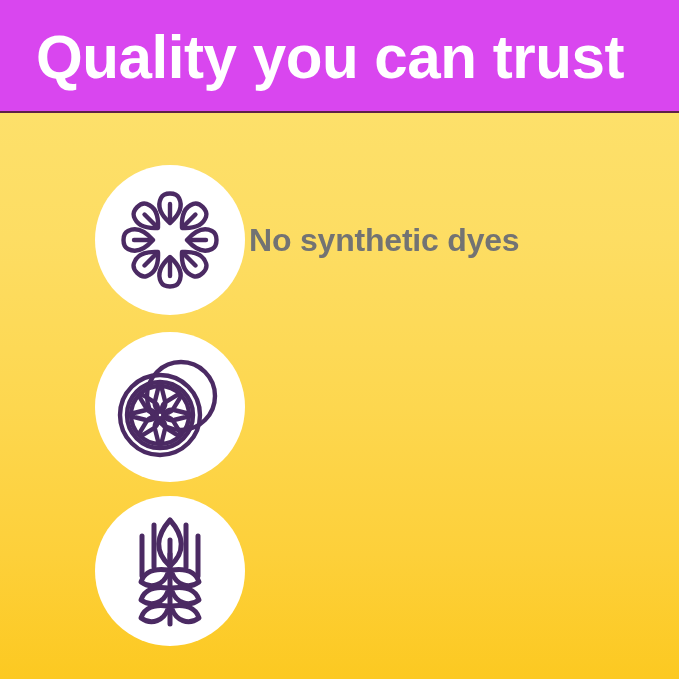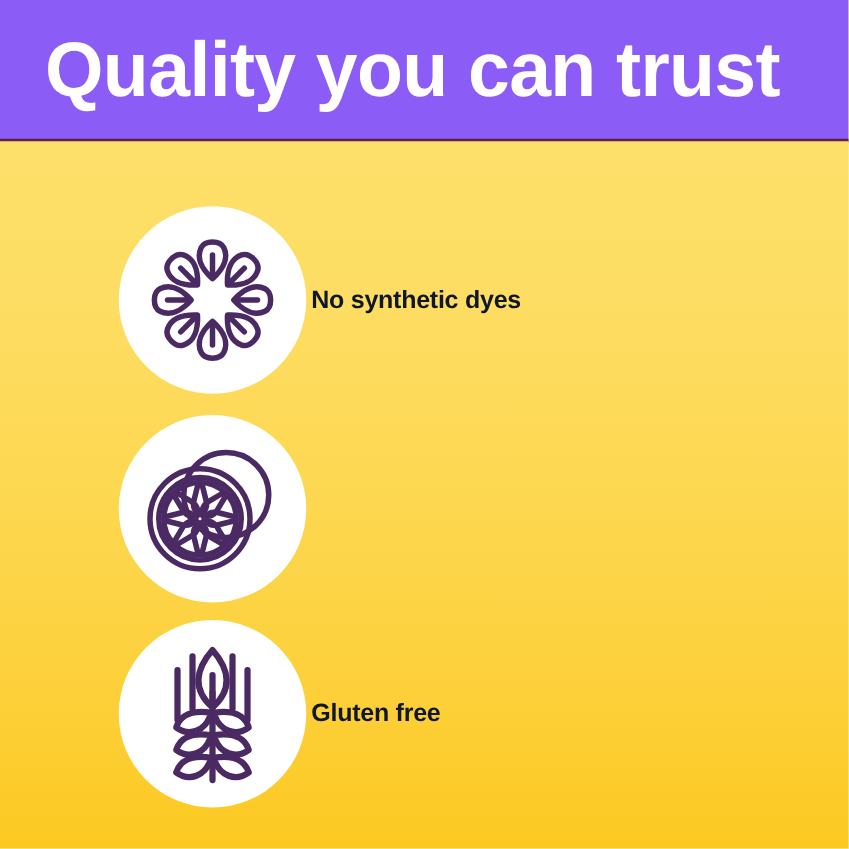--- a/index.html
+++ b/index.html
@@ -19,21 +19,21 @@
     background: #FDE06A;
   }
 
   
   .header-band {
     position: absolute;
     top: 0;
     left: 0;
     width: 679px;
     height: 113px;
-    background: #8b5cf6;
+    background: #d946ef;
     box-sizing: border-box;
   }
   .header-rule {
     position: absolute;
     top: 111px;
     left: 0;
     width: 679px;
     height: 3px;
     background: #5E2246;
   }
@@ -97,24 +97,24 @@
     display: block;
   }
 
   .feature-label {
     position: absolute;
     left: 249px;
     top: 0;
     height: 150px;
     display: flex;
     align-items: center;
-    color: #0f172a;
+    color: #737373;
     font-family: "Liberation Sans", sans-serif;
     font-weight: bold;
-    font-size: 20px;
+    font-size: 32px;
     line-height: 38px;
     letter-spacing: -0.2px;
     white-space: nowrap;
   }
 </style>
 </head>
 <body>
 
 <div id="poster">
 
@@ -240,16 +240,15 @@
 
             <path d="M 54,78 C 40,76 30,80 27,90 C 38,98 50,92 54,81 Z"></path>
             <path d="M 58,78 C 72,76 82,80 85,90 C 74,98 62,92 58,81 Z"></path>
 
             <path d="M 54,96 C 40,94 30,98 27,108 C 38,116 50,110 54,99 Z"></path>
             <path d="M 58,96 C 72,94 82,98 85,108 C 74,116 62,110 58,99 Z"></path>
           </g>
         </svg>
       </span>
     </div>
-    <div class="feature-label">Gluten free</div>
   </div>
 
 </div>
 
 </body></html>

